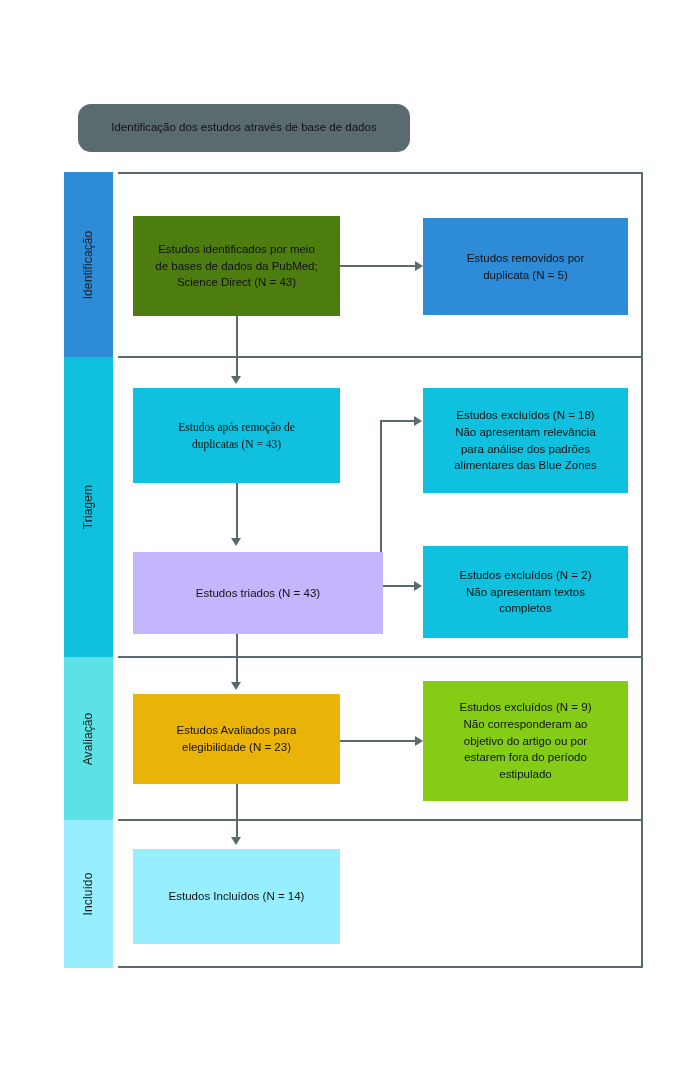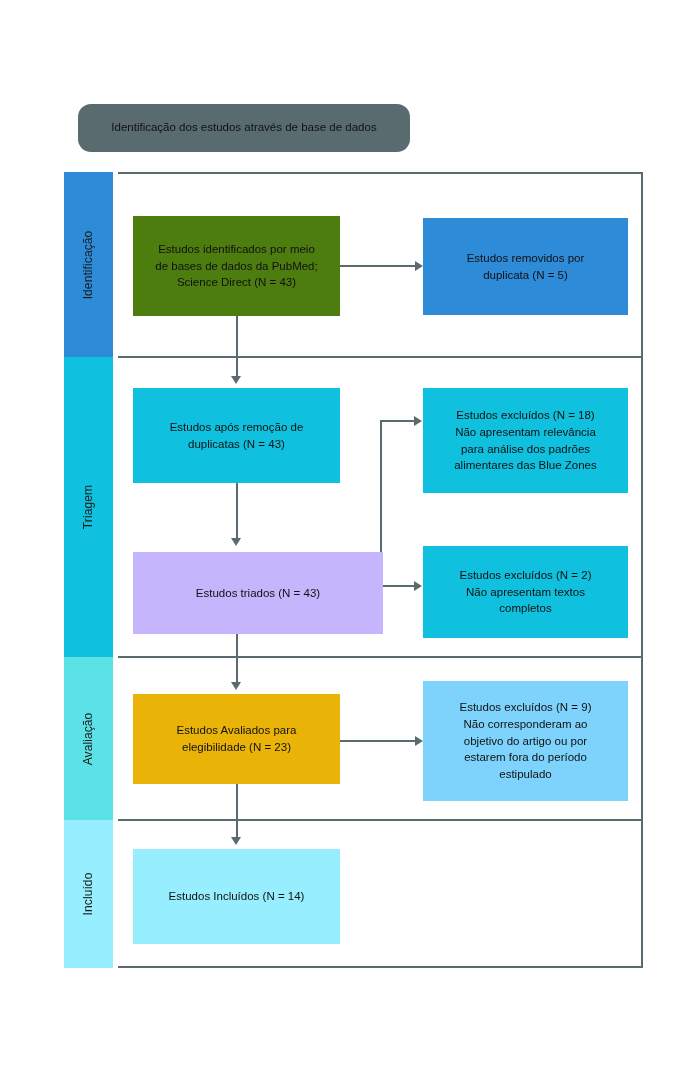--- a/index.html
+++ b/index.html
@@ -95,26 +95,26 @@
     text-align: center;
     padding: 6px 8px;
     color: #111111;
     font-size: 11.5px;
     line-height: 1.45;
   }
   .box .box-text { white-space: pre-line; }
 
   .box-identified  { left: 133px; top: 216px; width: 207px; height: 100px; background: #4d7c0f; }
   .box-removed     { left: 423px; top: 218px; width: 205px; height: 97px;  background: #2E8BD8; }
-  .box-afterdup    { left: 133px; top: 388px; width: 207px; height: 95px;  background: #0FC1DE; }
+  .box-afterdup    { left: 133px; top: 388px; width: 207px; height: 95px;  background: #0FC1DE; font-family: Liberation Serif, serif; }
   .box-screened    { left: 133px; top: 552px; width: 250px; height: 82px;  background: #c4b5fd; }
   .box-excl-18     { left: 423px; top: 388px; width: 205px; height: 105px; background: #0FC1DE; }
   .box-excl-2      { left: 423px; top: 546px; width: 205px; height: 92px;  background: #0FC1DE; }
   .box-eligible    { left: 133px; top: 694px; width: 207px; height: 90px;  background: #eab308; }
-  .box-excl-9      { left: 423px; top: 681px; width: 205px; height: 120px; background: #7dd3fc; }
+  .box-excl-9      { left: 423px; top: 681px; width: 205px; height: 120px; background: #84cc16; }
   .box-included    { left: 133px; top: 849px; width: 207px; height: 95px;  background: #97EEFF; }
 
   
   .conn-line {
     position: absolute;
     background: #5A6B70;
   }
   .v-line { width: 2px; }
   .h-line { height: 2px; }
 

